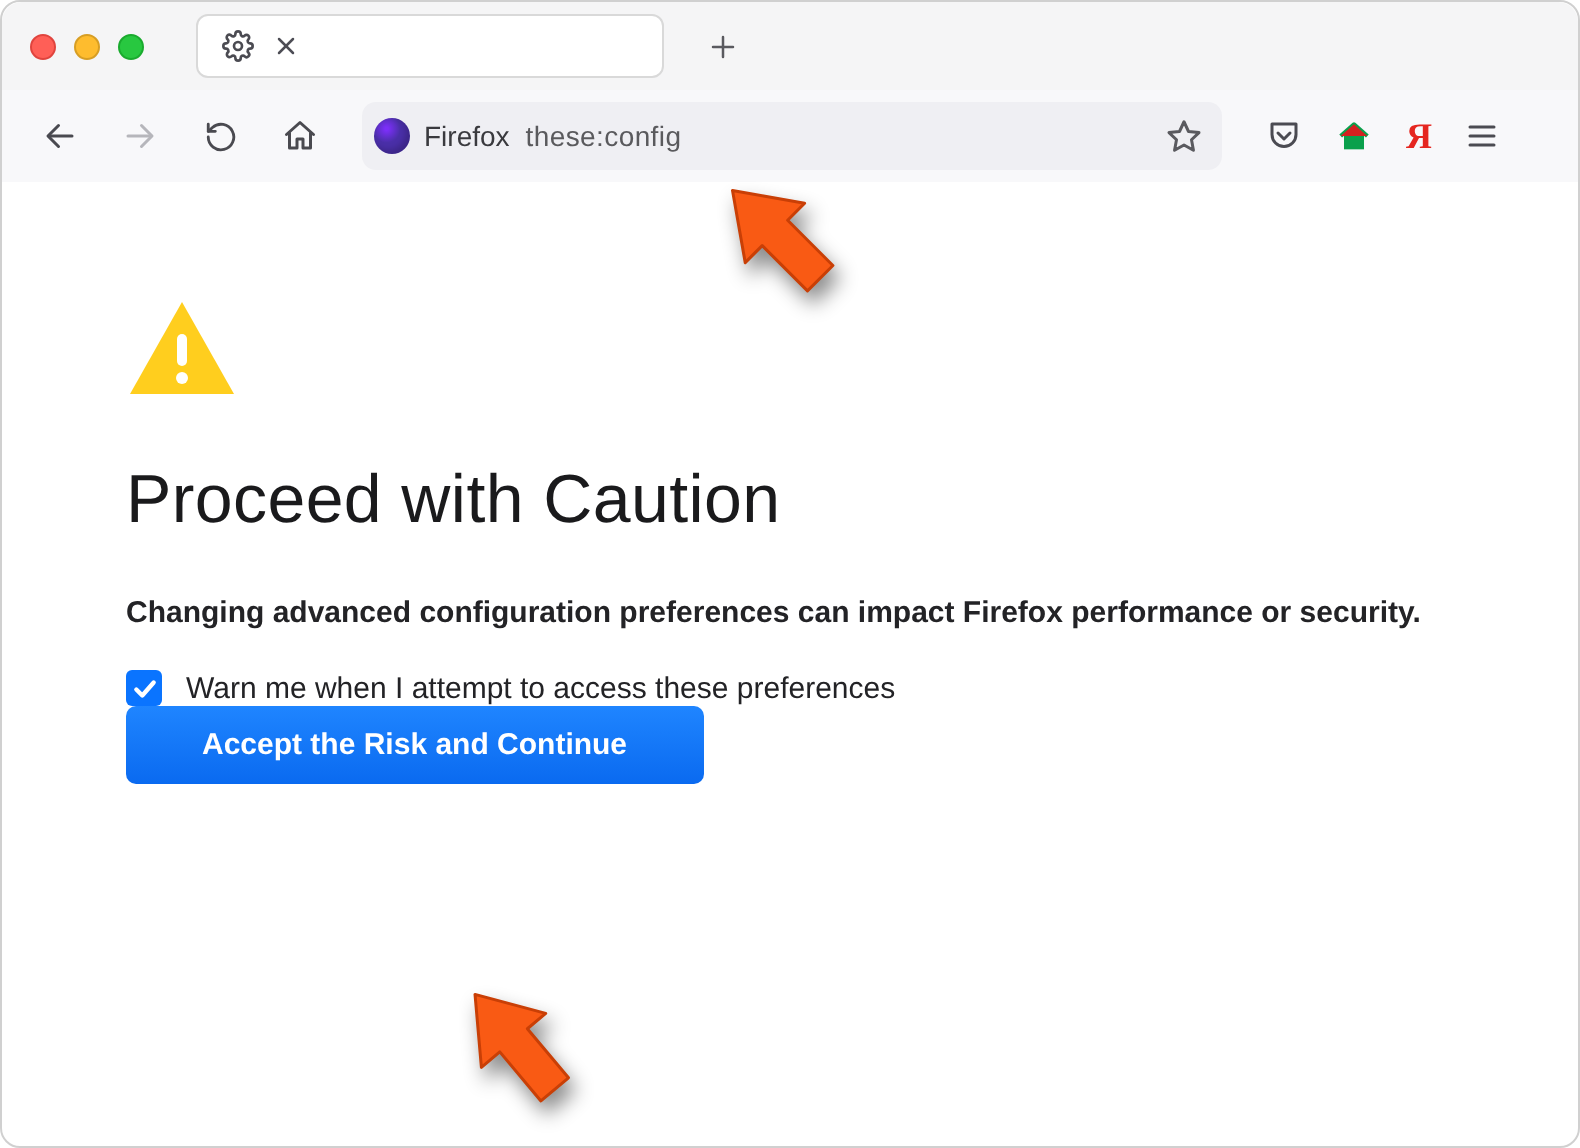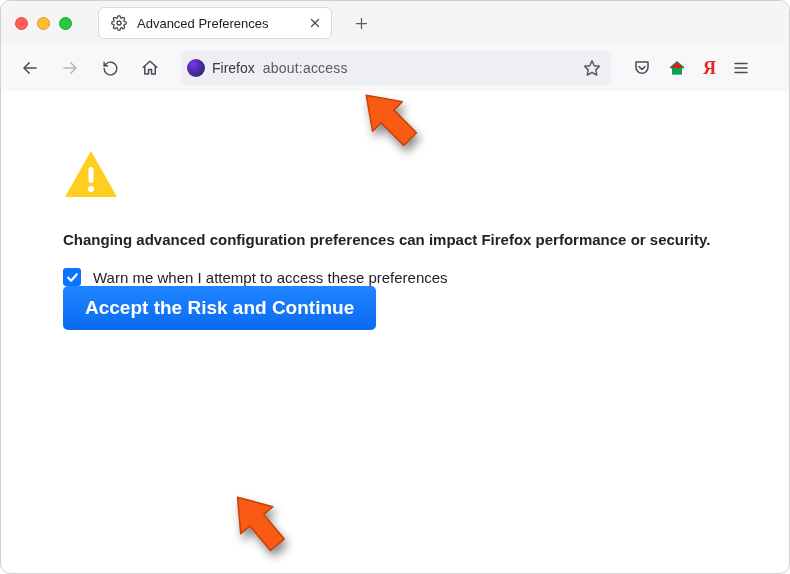--- a/index.html
+++ b/index.html
@@ -29,21 +29,21 @@
   .right-icons .ico { color: #4b4b52; }
   .yandex { color:#e52620; font-weight:700; font-family: Georgia, serif; font-size:18px; }
   .content { padding: 58px 62px 0 62px; position: relative; }
   .warn-tri { margin-bottom: 30px; }
   .heading { font-size: 34px; font-weight: 300; color: #1a1a1c; margin-bottom: 28px; letter-spacing:.2px; }
   .desc { font-size: 15px; color: #232326; margin-bottom: 20px; font-weight: bold; }
   .checkbox-row { display: flex; align-items: center; gap: 12px; }
   .chk { width: 18px; height: 18px; border: none; border-radius: 3px; background: #0a74ff; display:flex; align-items:center; justify-content:center; }
   .chk svg { display:block; }
   .chk-label { font-size: 15px; color: #232326; }
-  .accept-btn { display:inline-block; background: #0a74ff; background: linear-gradient(#1f85ff,#0a6af0); color: #fff; font-size: 19px; font-weight: 600; padding: 11px 22px; border-radius: 5px; border:none; }
+  .accept-btn { display:inline-block; background: #0a74ff; background: linear-gradient(#1f85ff,#0a6af0); color: #fff; font-size: 15px; font-weight: 600; padding: 11px 38px; border-radius: 5px; border:none; }
   .shadow { filter: drop-shadow(3px 6px 5px rgba(0,0,0,.45)); }
   .arrow1 { position: absolute; left: 355px; top: 80px; }
   .arrow2 { position: absolute; left: 224px; top: 484px; }
   svg { display:block; }
 </style>
 </head>
 <body>
 
 <div class="window">
 
@@ -53,21 +53,20 @@
       <div class="dot yel"></div>
       <div class="dot grn"></div>
     </div>
     <div class="tab">
       <span class="gear">
         <svg width="16" height="16" viewBox="0 0 24 24" fill="none" stroke="#4b4b52" stroke-width="2" stroke-linecap="round" stroke-linejoin="round">
             <circle cx="12" cy="12" r="3"></circle>
             <path d="M19.4 15a1.7 1.7 0 0 0 .34 1.87l.06.06a2 2 0 1 1-2.83 2.83l-.06-.06a1.7 1.7 0 0 0-1.87-.34 1.7 1.7 0 0 0-1 1.55V21a2 2 0 0 1-4 0v-.09a1.7 1.7 0 0 0-1-1.55 1.7 1.7 0 0 0-1.87.34l-.06.06A2 2 0 1 1 4.28 16.9l.06-.06a1.7 1.7 0 0 0 .34-1.87 1.7 1.7 0 0 0-1.55-1H3a2 2 0 0 1 0-4h.09a1.7 1.7 0 0 0 1.55-1 1.7 1.7 0 0 0-.34-1.87l-.06-.06A2 2 0 1 1 7.1 4.28l.06.06a1.7 1.7 0 0 0 1.87.34h0a1.7 1.7 0 0 0 1-1.55V3a2 2 0 0 1 4 0v.09a1.7 1.7 0 0 0 1 1.55 1.7 1.7 0 0 0 1.87-.34l.06-.06a2 2 0 1 1 2.83 2.83l-.06.06a1.7 1.7 0 0 0-.34 1.87v0a1.7 1.7 0 0 0 1.55 1H21a2 2 0 0 1 0 4h-.09a1.7 1.7 0 0 0-1.55 1z"></path>
           </svg>
       </span>
-      <span class="label">Advanced Preferences</span>
       <span class="close">
         <svg width="12" height="12" viewBox="0 0 24 24" fill="none" stroke="currentColor" stroke-width="2.5" stroke-linecap="round">
             <line x1="5" y1="5" x2="19" y2="19"></line>
             <line x1="19" y1="5" x2="5" y2="19"></line>
           </svg>
       </span>
     </div>
     <span class="newtab">
       <svg width="15" height="15" viewBox="0 0 24 24" fill="none" stroke="currentColor" stroke-width="2" stroke-linecap="round">
           <line x1="12" y1="4" x2="12" y2="20"></line>
@@ -100,21 +99,21 @@
           <path d="M3 11 12 3l9 8"></path>
           <path d="M5 10v10h5v-6h4v6h5V10"></path>
         </svg>
     </div>
 
     <div class="urlbar">
       <span class="ff-badge">
         <span class="ff-icon"></span>
         <span class="brand">Firefox</span>
       </span>
-      <span class="url-text">about:access</span>
+      <span class="url-text">these:config</span>
       <span class="urlbar-right">
         <span>
           <svg width="18" height="18" viewBox="0 0 24 24" fill="none" stroke="#5a5a5f" stroke-width="2" stroke-linecap="round" stroke-linejoin="round">
               <polygon points="12 2.5 15 9 22 9.7 17 14.5 18.3 21.5 12 18 5.7 21.5 7 14.5 2 9.7 9 9 12 2.5"></polygon>
             </svg>
         </span>
       </span>
     </div>
 
     <div class="right-icons">
@@ -144,20 +143,21 @@
 
   <div class="content">
     <div class="warn-tri">
       <svg width="56" height="52" viewBox="0 0 56 52">
           <path d="M28 2 54 48 H2 Z" fill="#ffce1e" stroke="none" stroke-linejoin="round"></path>
           <path d="M28 2 54 48 H2 Z" fill="none"></path>
           <rect x="25.5" y="18" width="5" height="16" rx="2.5" fill="#fff"></rect>
           <circle cx="28" cy="40" r="3" fill="#fff"></circle>
         </svg>
     </div>
+    <h1 class="heading">Proceed with Caution</h1>
     <p class="desc">Changing advanced configuration preferences can impact Firefox performance or security.</p>
     <div class="checkbox-row">
       <span class="chk">
         <svg width="13" height="13" viewBox="0 0 24 24" fill="none" stroke="#fff" stroke-width="4" stroke-linecap="round" stroke-linejoin="round">
             <polyline points="4 12.5 9.5 18 20 6"></polyline>
           </svg>
       </span>
       <span class="chk-label">Warn me when I attempt to access these preferences</span>
     </div>
     <button class="accept-btn">Accept the Risk and Continue</button>

